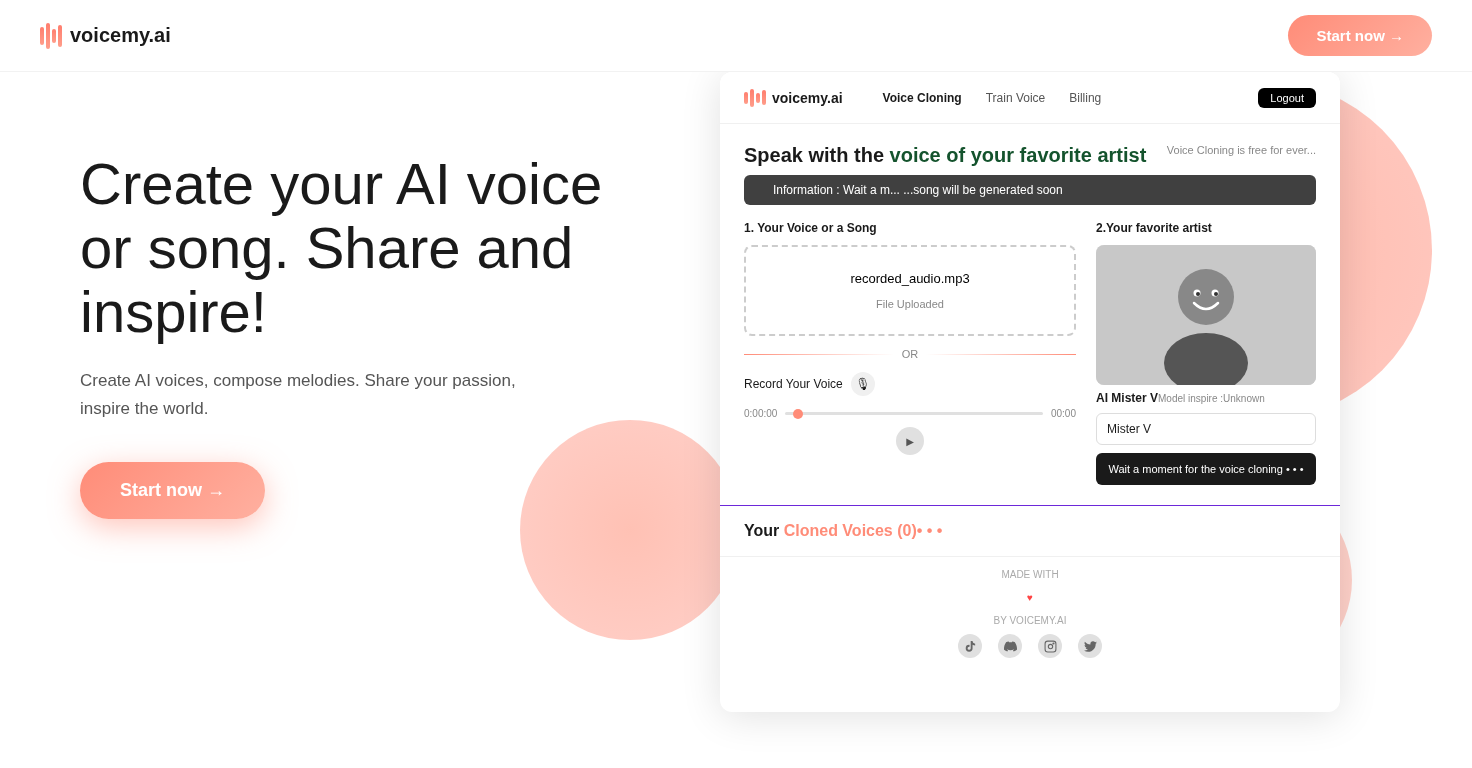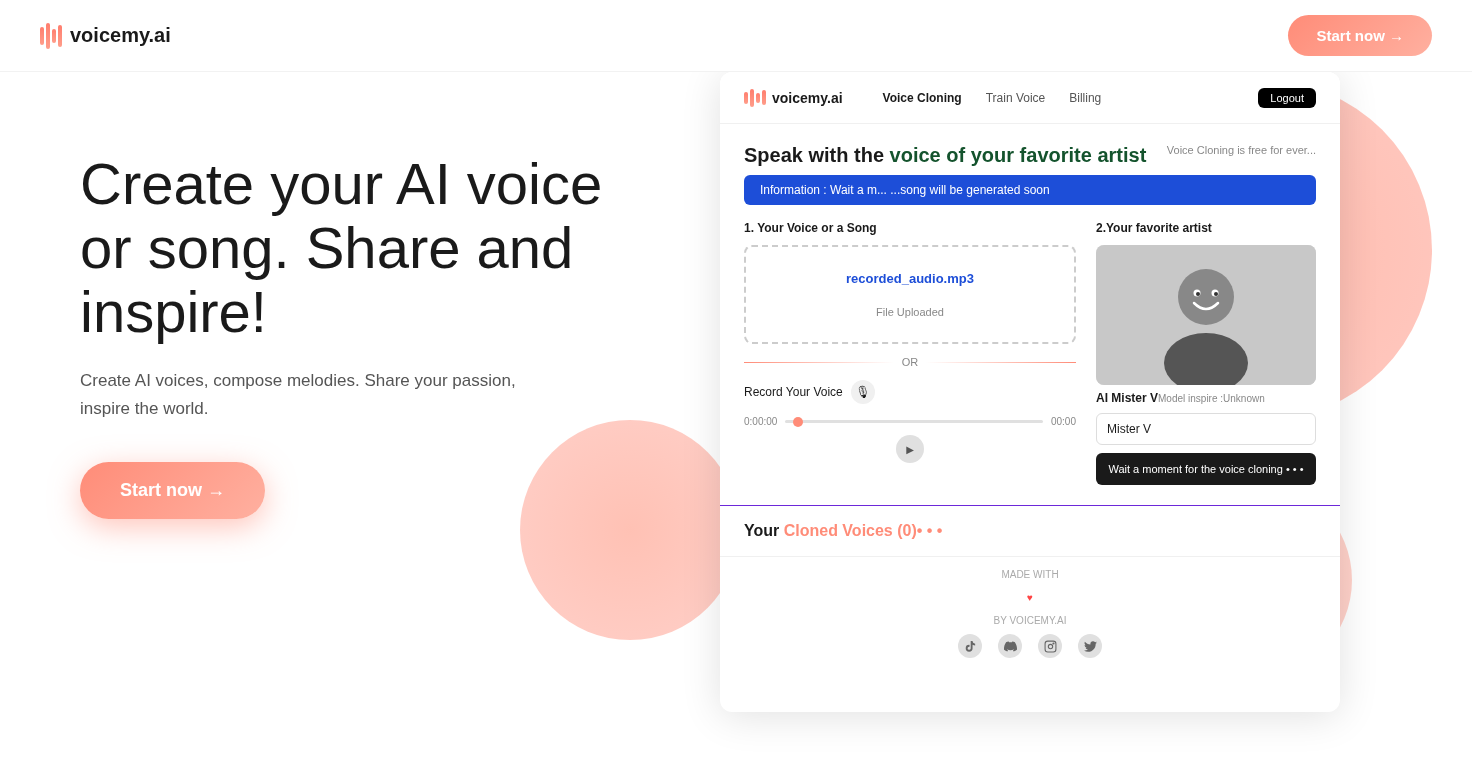--- a/index.html
+++ b/index.html
@@ -208,23 +208,23 @@
       color: #14532d;
     }
     .app-subtitle {
       font-size: 11px;
       color: #888;
       margin-bottom: 12px;
     }
 
     
     .info-banner {
-      background: #1d4ed8;
+      background: #404040;
       color: #fff;
-      padding: 8px 16px;
+      padding: 8px 29px;
       border-radius: 6px;
       font-size: 12px;
       margin-bottom: 16px;
     }
 
     
     .app-two-col {
       display: flex;
       gap: 20px;
     }
@@ -244,23 +244,23 @@
     
     .file-upload-box {
       border: 2px dashed #ccc;
       border-radius: 8px;
       padding: 24px 16px;
       text-align: center;
       margin-bottom: 12px;
     }
     .file-name {
       font-size: 13px;
-      font-weight: 700;
-      color: #1d4ed8;
-      margin-bottom: 20px;
+      font-weight: 400;
+      color: #000000;
+      margin-bottom: 12px;
     }
     .file-status {
       font-size: 11px;
       color: #888;
     }
 
     .or-divider {
       display: flex;
       align-items: center;
       gap: 8px;

